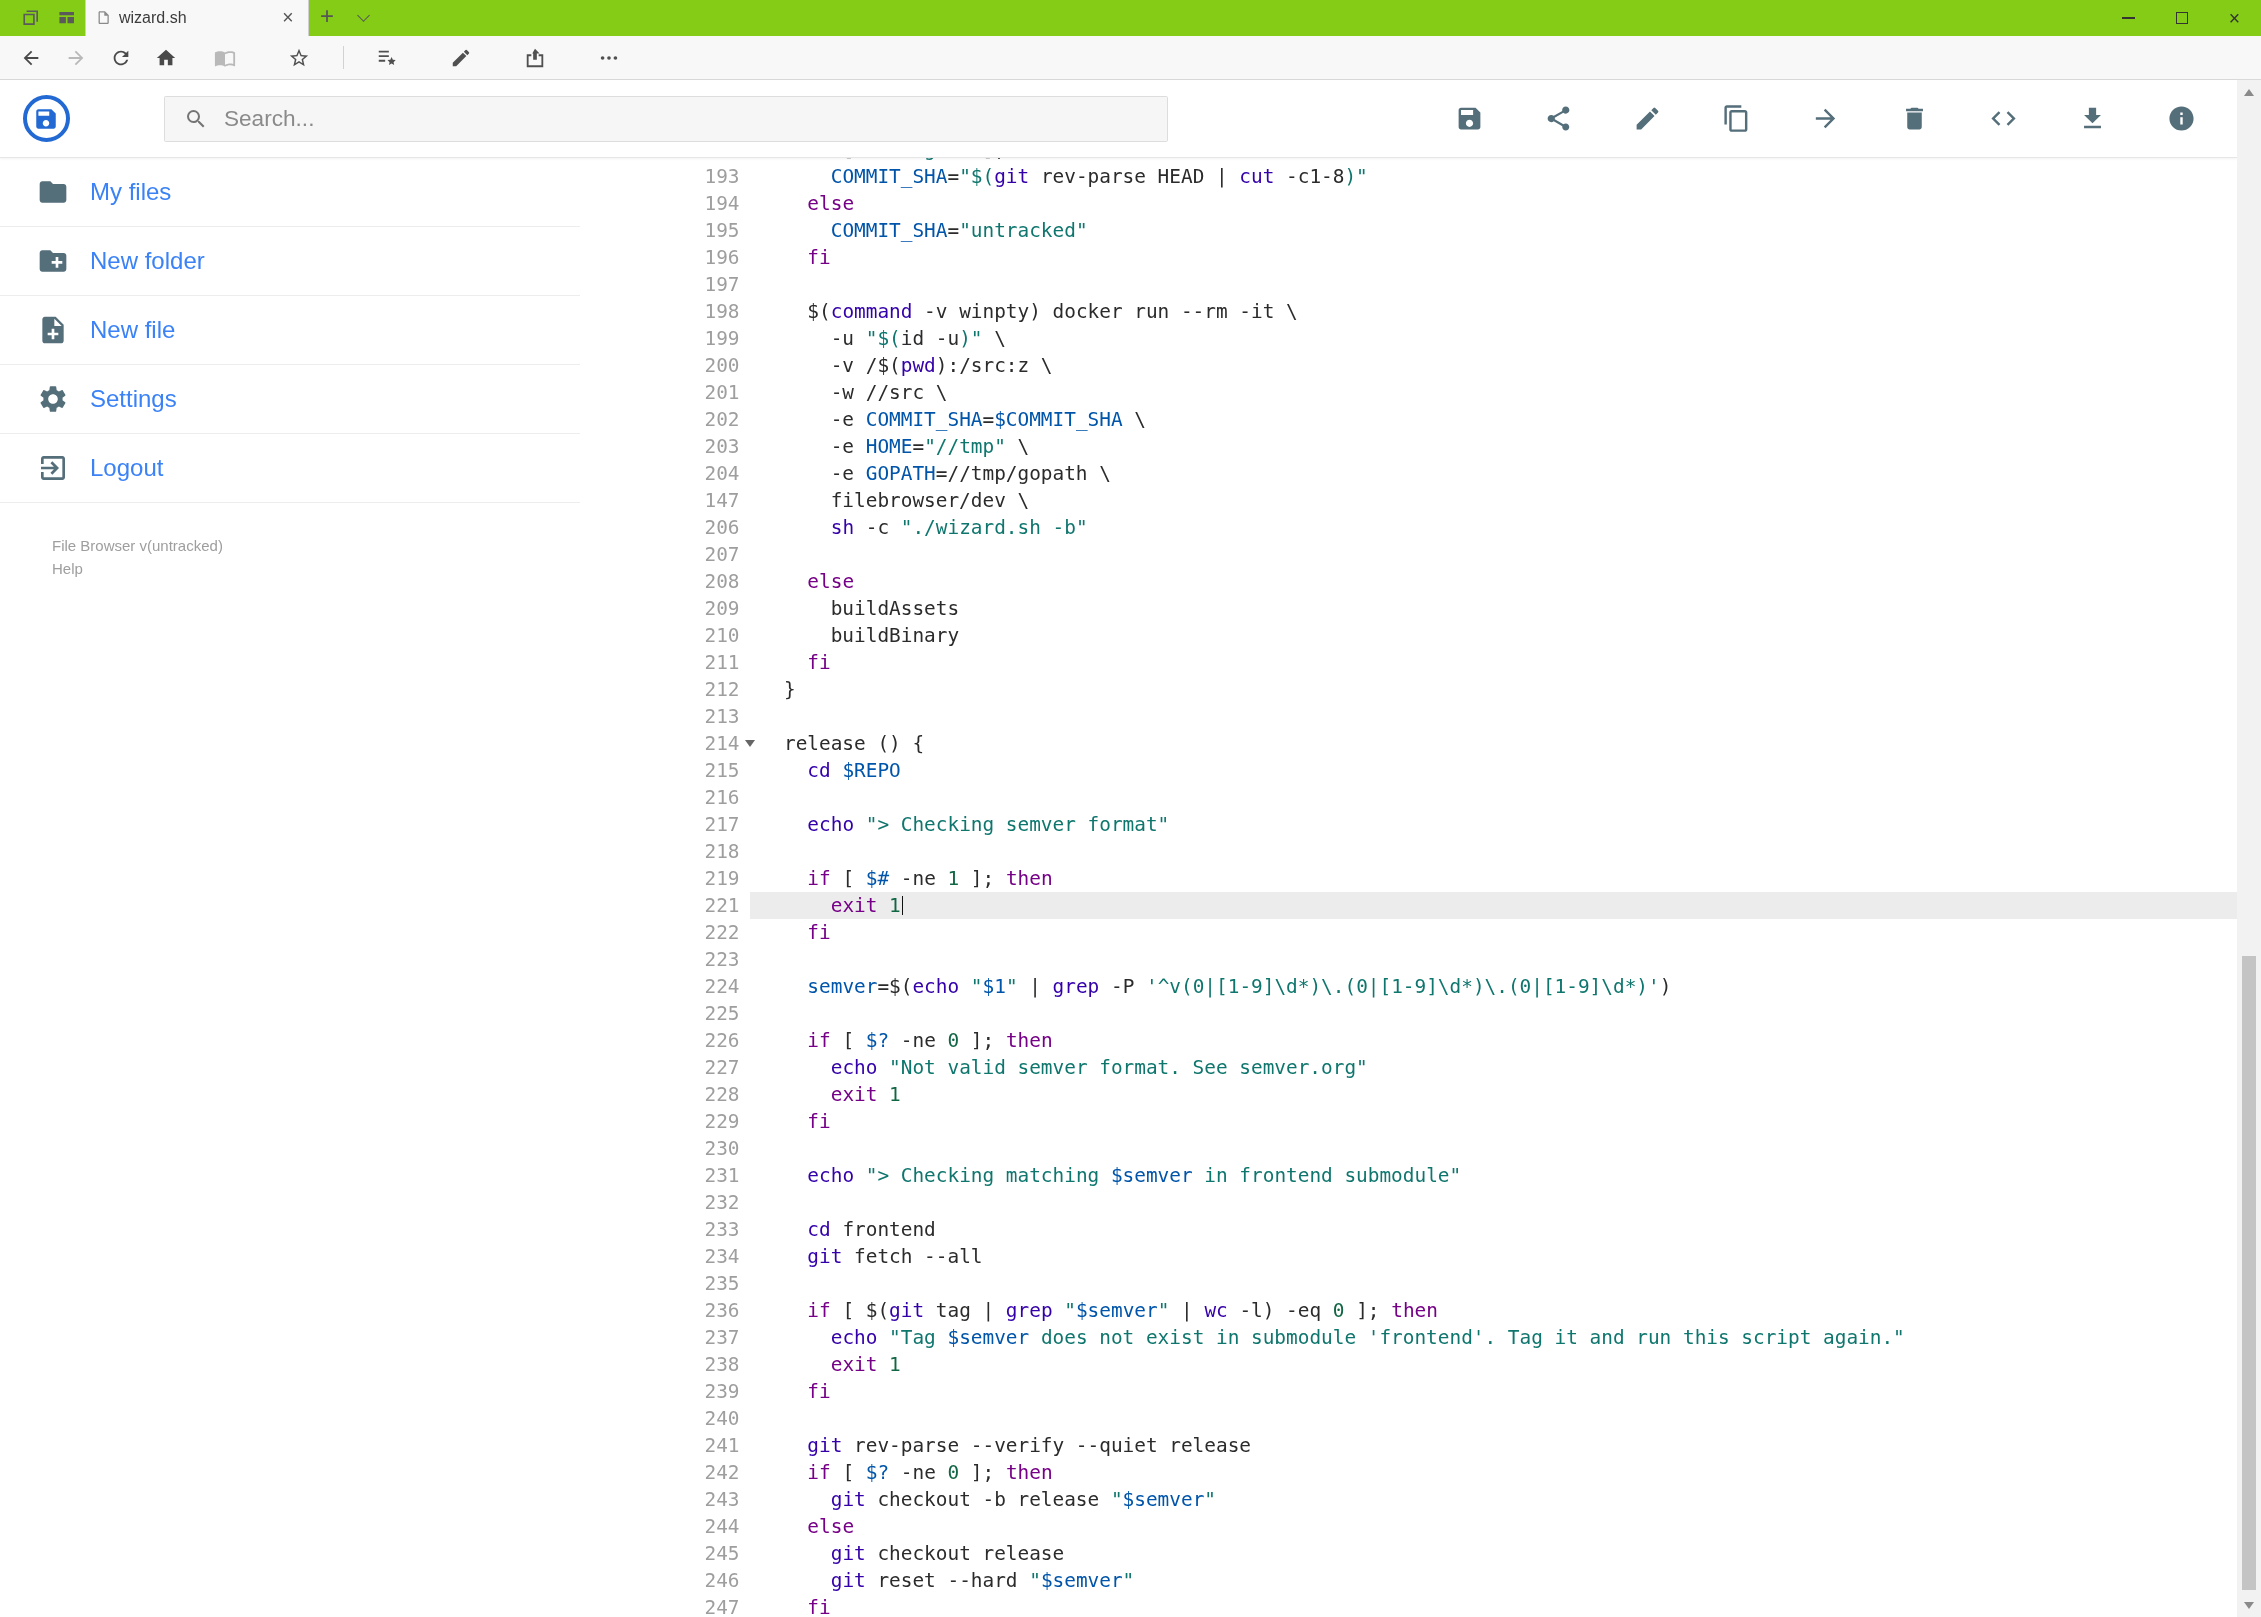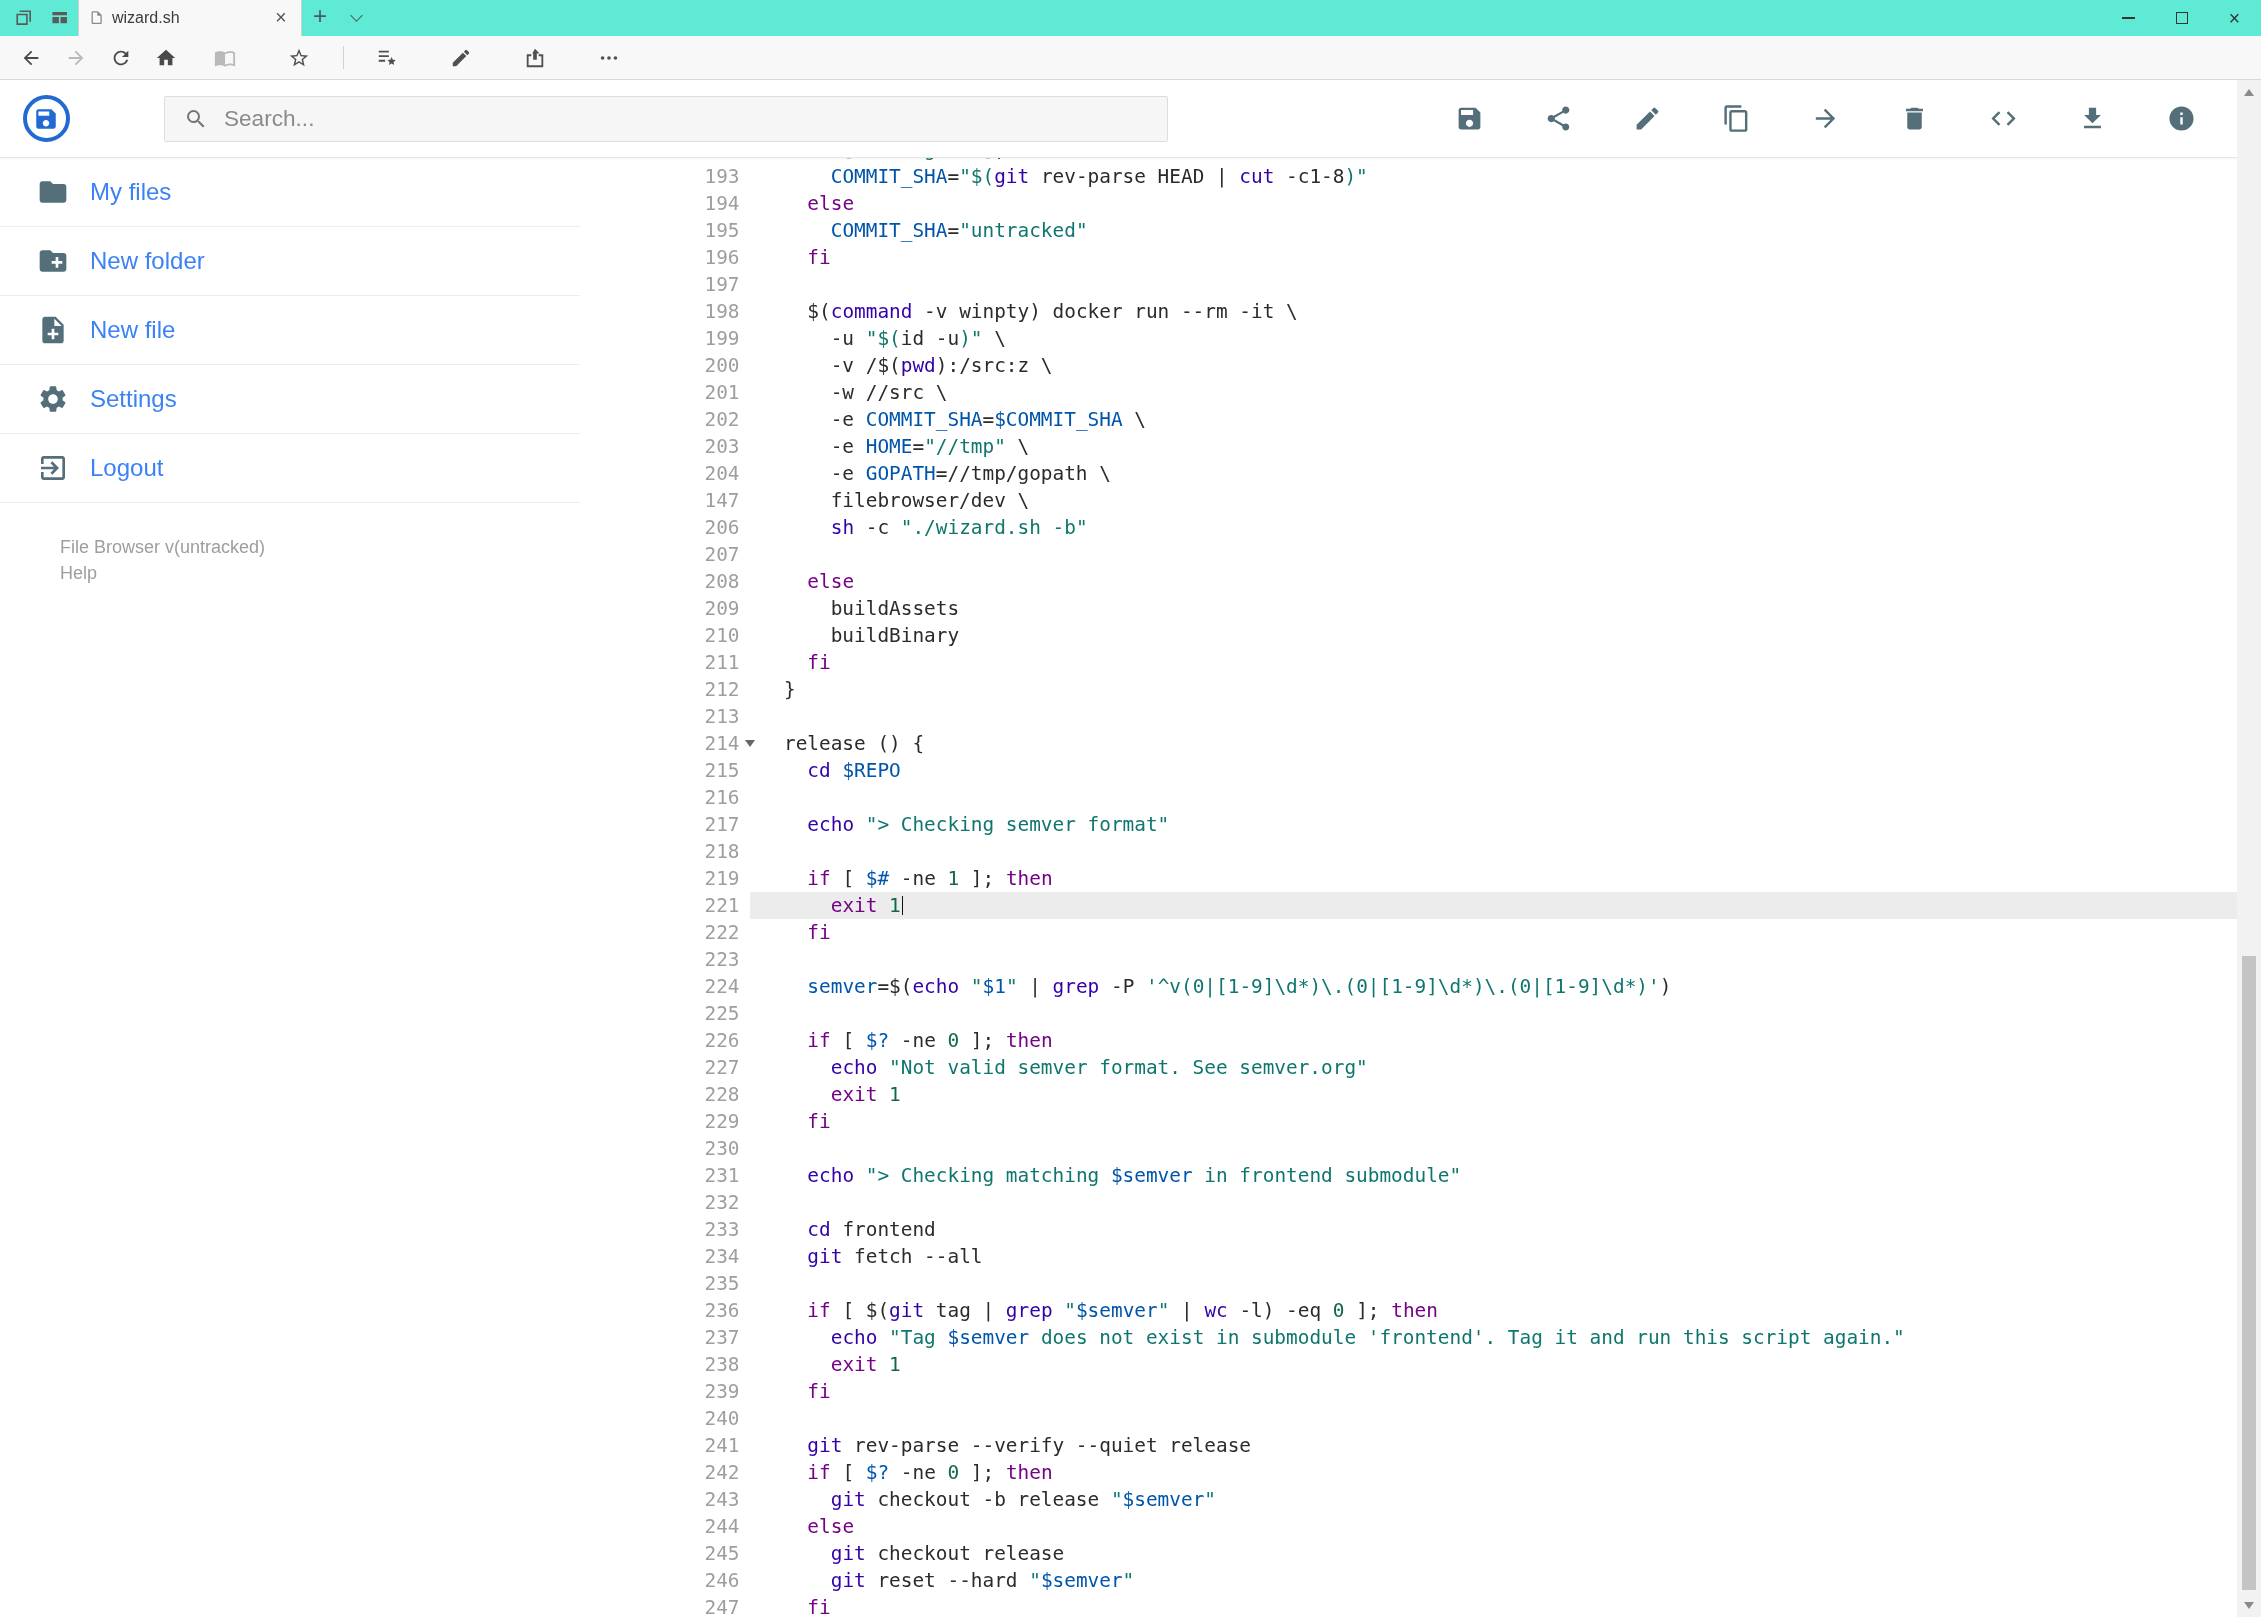--- a/index.html
+++ b/index.html
@@ -2,21 +2,21 @@
 <html style="--logo-blue: #2269d3; --toolbar-icon: #546e7a; --active-line-bg: #ececec; --keyword: #770088; --string: #0f766e; --builtin: #3300aa; --variable: #0055aa; --number: #116644;font-size:13px"><head>
 <meta charset="utf-8">
 <title>wizard.sh</title>
 <style>
   * { box-sizing: border-box; margin: 0; padding: 0; }
   html,body { width: 2261px; height: 1617px; overflow: hidden; background:#fff;
               font-family: "Liberation Sans", sans-serif; }
   .browser { width:100%; height:100%; display:flex; flex-direction:column; }
 
   
-  .tabstrip { height:36px; background:#5eead4; display:flex; align-items:stretch; padding-left:6px; flex:none; }
+  .tabstrip { height:36px; background:#84cc16; display:flex; align-items:stretch; padding-left:13px; flex:none; }
   .ts-btn { width:36px; display:flex; align-items:center; justify-content:center; color:#555; }
   .ts-btn svg { width:19.4px; height:19.4px; fill:#5a5a5a; }
   .tab { width:224px; background:#f8f8f8; border-left:0.8px solid #cfcfcf; border-right:0.8px solid #cfcfcf;
          display:flex; align-items:center; padding:0 9.7px; gap:8px; }
   .favicon svg { width:15.3px; height:15.3px; fill:#8a8a8a; display:block; }
   .tab-title { flex:1; font-size:16px; color:#3c3c3c; white-space:nowrap; overflow:hidden; }
   .tab-close { font-size:19.4px; color:#555; line-height:1; padding:1.6px 4.8px; }
   .newtab-plus { font-size:24px; color:#555; line-height:1; margin-top:-3.2px; }
   .chev { width:9px; height:9px; border-right:1.6px solid #555; border-bottom:1.6px solid #555;
           transform:rotate(45deg); margin-top:-4.8px; }
@@ -62,21 +62,21 @@
   .tb-btn svg { width:29px; height:29px; fill:var(--toolbar-icon,#546e7a); }
 
   .app-body { display:flex; height:calc(100% - 78px); }
 
   
   .sidebar { width:580px; flex:none; display:flex; flex-direction:column; }
   .sb-item { height:69px; display:flex; align-items:center; padding-left:37px; gap:21px;
              border-bottom:0.8px solid #ededed; }
   .sb-item svg { width:32px; height:32px; fill:var(--toolbar-icon,#546e7a); flex:none; }
   .sb-label { font-size:24px; color:#3b82f6; }
-  .sb-footer { margin-top:34px; padding-left:52px; font-size:18px; color:#9e9e9e; line-height:1.2;margin-left:8px; }
+  .sb-footer { margin-top:34px; padding-left:52px; font-size:15px; color:#9e9e9e; line-height:1.2; }
   .sb-footer .help { margin-top:4.8px; }
 
   
   .editor { flex:1; min-width:0; overflow:hidden; background:#fff; position:relative;
             font-family:"DejaVu Sans Mono", monospace; font-size:19.4px; }
   #editor-lines { margin-top:-22px; }
   .row { display:flex; height:27px; line-height:27px; }
   .ln-cell { width:170px; min-width:170px; text-align:right; padding-right:10.5px;
              color:#9e9e9e; position:relative; }
   .fold { position:absolute; right:-4.8px; top:9.7px; width:0; height:0;

